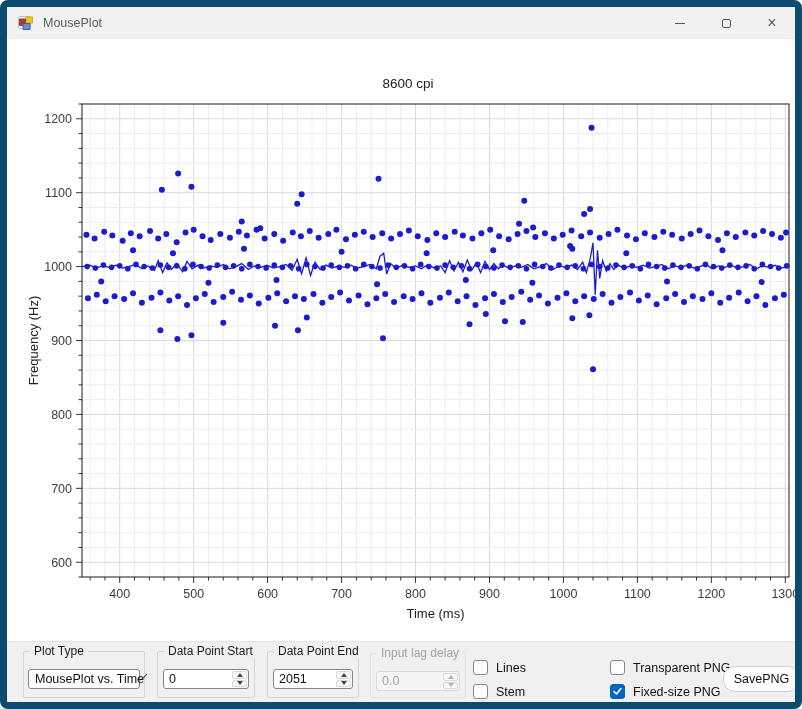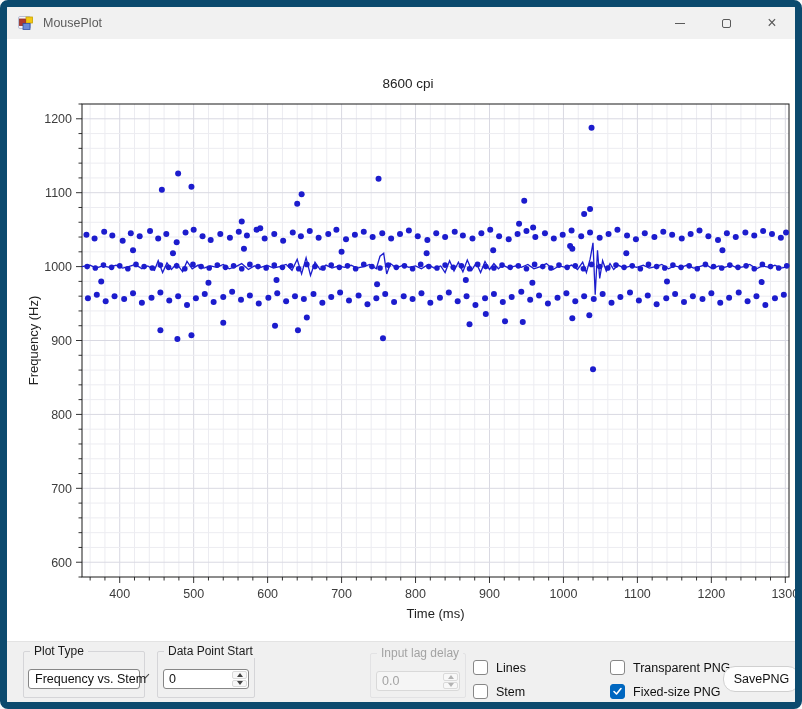--- a/index.html
+++ b/index.html
@@ -594,40 +594,54 @@
         <path d="M75.0 227.6L83.1 226.1L89.1 229.1L95.7 226.9L102.4 228.3L109.0 226.1L115.7 229.1L121.6 227.6L128.2 225.4L134.9 229.8L140.8 226.9L147.5 231.3L151.2 221.7L155.6 233.5L160.0 223.9L164.5 230.5L169.7 224.6L175.6 232.8L180.0 222.4L185.2 229.8L191.1 226.1L197.0 229.1L203.7 226.9L209.6 228.3L216.3 225.4L222.2 229.8L228.8 227.6L234.7 224.6L241.4 230.5L247.3 226.9L254.0 228.3L259.9 226.1L266.5 229.1L272.5 227.6L279.1 225.4L285.0 231.3L290.2 220.2L294.6 235.0L299.1 218.7L303.5 236.5L308.0 223.2L313.1 230.5L319.0 226.1L325.0 229.1L331.6 226.9L337.5 228.3L344.2 226.1L350.1 229.1L356.8 227.6L362.7 225.4L369.3 229.8L373.0 217.2L376.7 214.3L379.7 235.0L383.4 224.6L389.3 229.1L396.0 226.1L401.9 228.3L408.5 226.9L414.4 229.8L421.1 225.4L427.0 229.1L433.7 226.9L438.1 233.5L442.6 221.7L447.0 232.0L451.4 223.2L455.9 232.8L460.3 220.9L464.7 231.3L469.2 223.9L473.6 233.5L478.0 222.4L482.5 230.5L486.9 224.6L491.4 229.8L495.8 226.1L501.7 229.1L508.4 226.9L514.3 228.3L520.9 225.4L526.9 229.8L533.5 227.6L539.4 224.6L546.1 230.5L552.0 226.9L558.7 228.3L564.6 226.1L570.5 230.5L575.7 223.2L579.4 233.5L583.1 220.2L586.0 203.9L588.2 255.7L590.5 211.3L592.7 239.4L595.6 221.7L599.3 232.0L603.0 224.6L606.7 230.5L611.2 226.1L617.1 229.1L623.7 226.9L629.7 228.3L636.3 226.1L642.2 229.1L648.9 227.6L654.8 225.4L661.5 229.8L667.4 226.9L674.0 228.3L679.9 226.1L686.6 229.1L692.5 227.6L699.2 225.4L705.1 229.8L711.7 226.9L717.7 228.3L724.3 226.1L730.2 229.1L736.9 227.6L742.8 225.4L749.5 229.8L755.4 226.9L762.0 228.3L767.9 226.1L773.9 229.1L782.0 227.6" fill="none" stroke="#1c1ccd" stroke-width="1.3"></path>
       </svg>
     <div class="chart-subtitle">8600 cpi</div>
   </div>
 
   <div class="bottom-panel">
 
     <div class="groupbox" style="left:16px; top:9px; width:122px; height:47px;padding-left:24px;">
       <span class="gb-label">Plot Type</span>
       <div class="combobox">
-        <span class="combo-text">Frequency vs. Stem</span>
+        <span class="combo-text">MousePlot vs. Time</span>
         <span class="chevron"></span>
       </div>
     </div>
 
     <div class="groupbox" style="left:150px; top:9px; width:98px; height:47px;">
       <span class="gb-label">Data Point Start</span>
       <div class="spinner">
         <span class="spin-value">0</span>
         <span class="spin-btns">
           <span class="spin-btn">
               <span class="tri-up"></span>
             </span>
           <span class="spin-btn">
               <span class="tri-down"></span>
             </span>
         </span>
       </div>
     </div>
 
+    <div class="groupbox" style="left:260px; top:9px; width:92px; height:47px;">
+      <span class="gb-label">Data Point End</span>
+      <div class="spinner">
+        <span class="spin-value">2051</span>
+        <span class="spin-btns">
+          <span class="spin-btn">
+              <span class="tri-up"></span>
+            </span>
+          <span class="spin-btn">
+              <span class="tri-down"></span>
+            </span>
+        </span>
+      </div>
+    </div>
 
     <div class="groupbox disabled" style="left:363px; top:11px; width:96px; height:45px;">
       <span class="gb-label">Input lag delay</span>
       <div class="spinner disabled">
         <span class="spin-value">0.0</span>
         <span class="spin-btns">
           <span class="spin-btn">
               <span class="tri-up"></span>
             </span>
           <span class="spin-btn">

